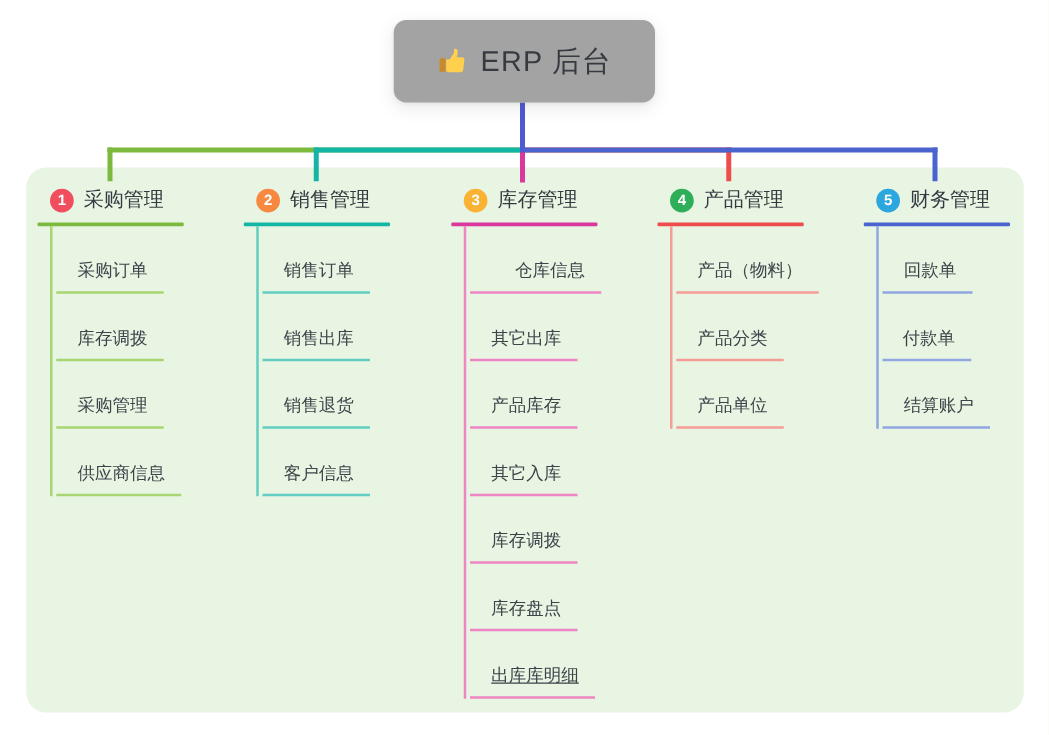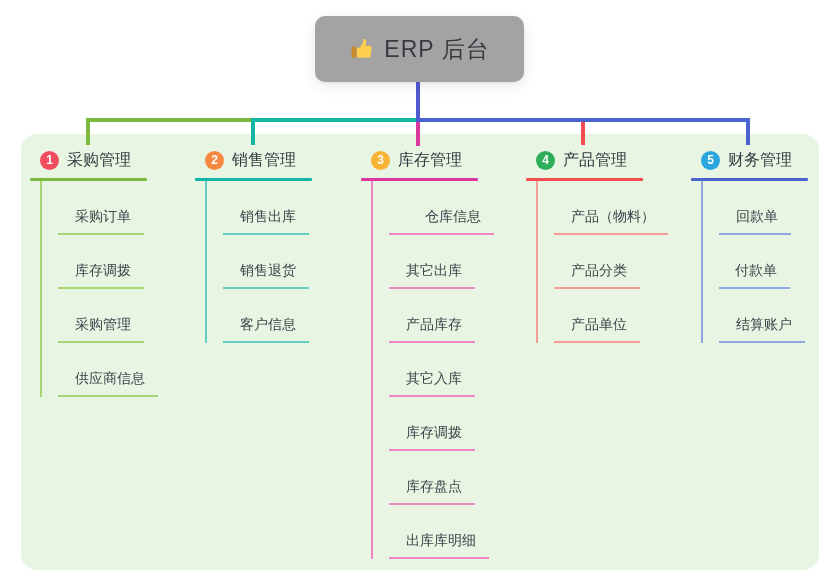--- a/index.html
+++ b/index.html
@@ -34,21 +34,21 @@
     color:#ffffff;font-size:12px;font-weight:bold;flex:0 0 auto;
   }
   .branch-label{font-size:16px;font-weight:500;color:#343a40;white-space:nowrap;}
   .branch-underline{height:3px;width:117px;margin-top:5px;border-radius:1px;}
   ul.children{
     list-style:none;margin:0 0 0 10px;padding:0;
     border-left:2px solid transparent;width:130px;
   }
   ul.children li{position:relative;height:54px;cursor:pointer;}
   .child-label{
-    position:absolute;left:16px;bottom:0;white-space:nowrap;
+    position:absolute;left:3px;bottom:0;white-space:nowrap;
     font-size:14px;color:#3e434a;
     padding:0 13px 7px 17px;
     border-bottom:2px solid transparent;
   }
 </style>
 </head>
 <body>
 
 <div class="canvas">
   <div class="panel" style="background: rgb(232, 245, 227);"></div>
@@ -87,20 +87,23 @@
         </ul>
       </div>
       <div class="branch" style="left: 195px;">
         <div class="branch-header">
           <span class="badge" style="background: rgb(246, 136, 63);">2</span>
           <span class="branch-label">销售管理</span>
         </div>
         <div class="branch-underline" style="background: rgb(19, 181, 165);"></div>
         <ul class="children" style="border-left-color: rgb(98, 206, 193);">
           <li>
+            <span class="child-label" style="border-bottom-color: rgb(98, 206, 193);">销售订单</span>
+          </li>
+          <li>
             <span class="child-label" style="border-bottom-color: rgb(98, 206, 193);">销售出库</span>
           </li>
           <li>
             <span class="child-label" style="border-bottom-color: rgb(98, 206, 193);">销售退货</span>
           </li>
           <li>
             <span class="child-label" style="border-bottom-color: rgb(98, 206, 193);">客户信息</span>
           </li>
         </ul>
       </div>
@@ -123,21 +126,21 @@
           <li>
             <span class="child-label" style="border-bottom-color: rgb(238, 133, 196);">其它入库</span>
           </li>
           <li>
             <span class="child-label" style="border-bottom-color: rgb(238, 133, 196);">库存调拨</span>
           </li>
           <li>
             <span class="child-label" style="border-bottom-color: rgb(238, 133, 196);">库存盘点</span>
           </li>
           <li>
-            <span class="child-label" style="border-bottom-color: rgb(238, 133, 196);">出库库明细</span>
+            <span class="child-label" style="border-bottom-color: rgb(238, 133, 196); text-decoration: underline;">出库库明细</span>
           </li>
         </ul>
       </div>
       <div class="branch" style="left: 526px;">
         <div class="branch-header">
           <span class="badge" style="background: rgb(47, 174, 89);">4</span>
           <span class="branch-label">产品管理</span>
         </div>
         <div class="branch-underline" style="background: rgb(239, 77, 77);"></div>
         <ul class="children" style="border-left-color: rgb(245, 156, 150);">

